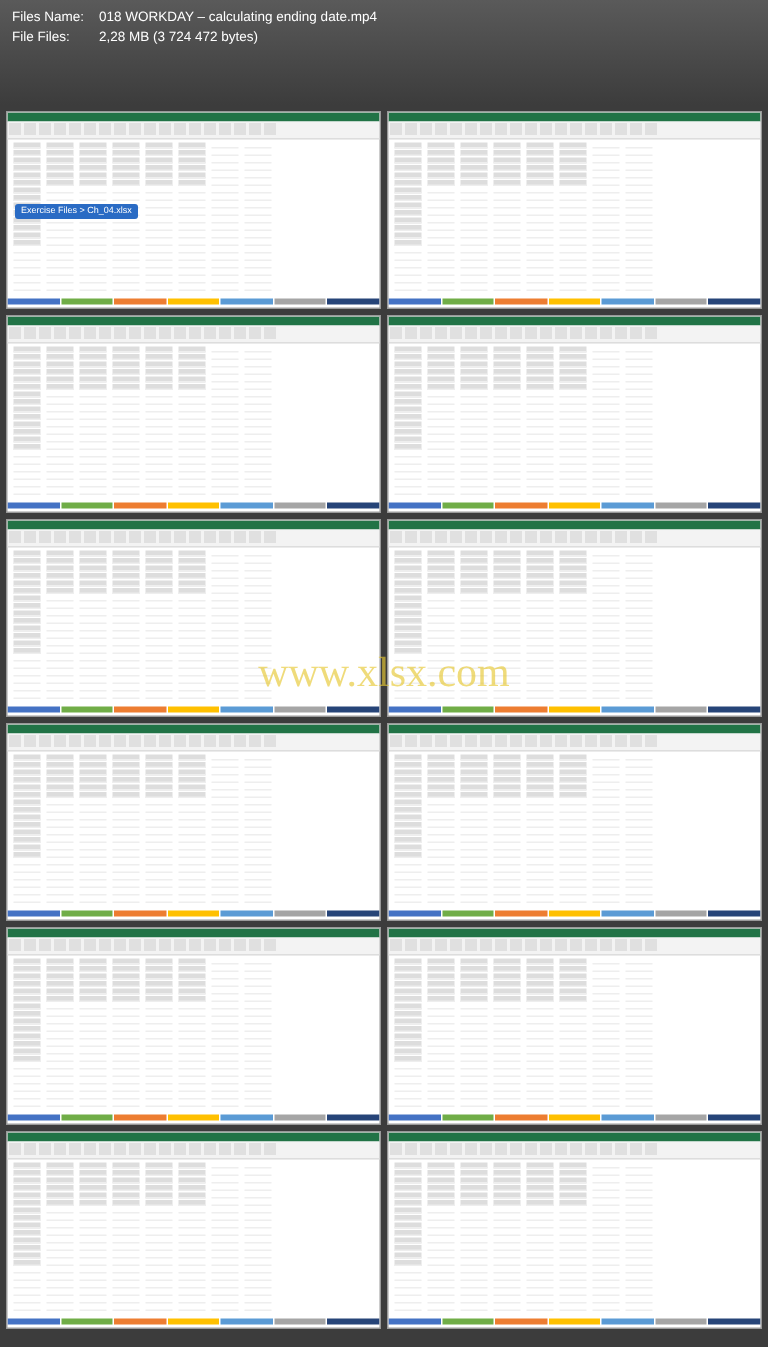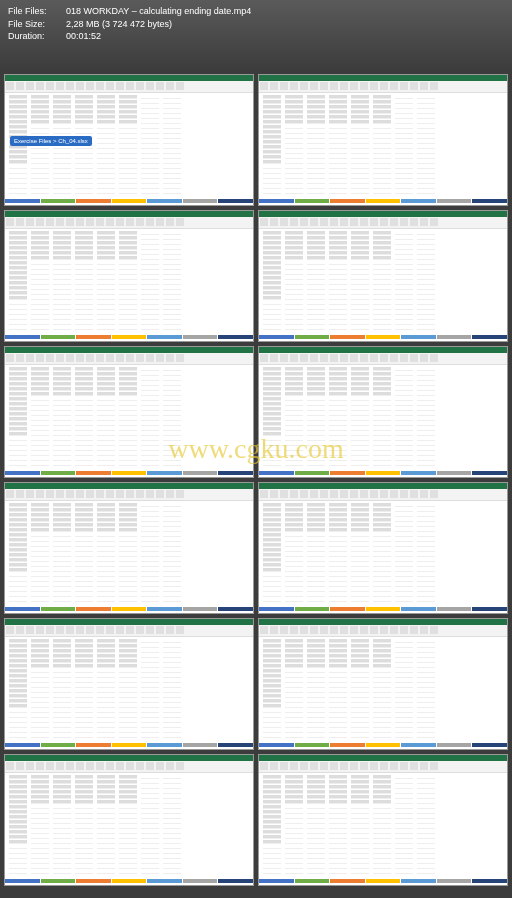--- a/index.html
+++ b/index.html
@@ -107,30 +107,26 @@
   pointer-events: none;
   z-index: 20;
 }
 </style>
 </head>
 <body>
 
 <div class="topbar">
   <div class="info-block">
     <div class="info-row">
-      <span class="info-label">File Files:</span>
+      <span class="info-label">Files Name:</span>
       <span>018 WORKDAY – calculating ending date.mp4</span>
     </div>
     <div class="info-row">
-      <span class="info-label">File Size:</span>
+      <span class="info-label">File Files:</span>
       <span>2,28 MB (3 724 472 bytes)</span>
-    </div>
-    <div class="info-row">
-      <span class="info-label">Duration:</span>
-      <span>00:01:52</span>
     </div>
   </div>
 </div>
 
 <div class="grid-area">
     <div class="thumb">
       <div class="ribbon-top"></div>
       <div class="ribbon-menu">
         <div class="ribbon-btn"></div>
         <div class="ribbon-btn"></div>
@@ -2933,13 +2929,13 @@
         <div class="tab-color" style="background: rgb(237, 125, 49);"></div>
         <div class="tab-color" style="background: rgb(255, 192, 0);"></div>
         <div class="tab-color" style="background: rgb(91, 155, 213);"></div>
         <div class="tab-color" style="background: rgb(165, 165, 165);"></div>
         <div class="tab-color" style="background: rgb(38, 68, 120);"></div>
       </div>
     </div>
   </div>
 
 <div class="tooltip">Exercise Files &gt; Ch_04.xlsx</div>
-<div class="watermark">www.cgku.com</div>
+<div class="watermark">www.xlsx.com</div>
 
 </body></html>

